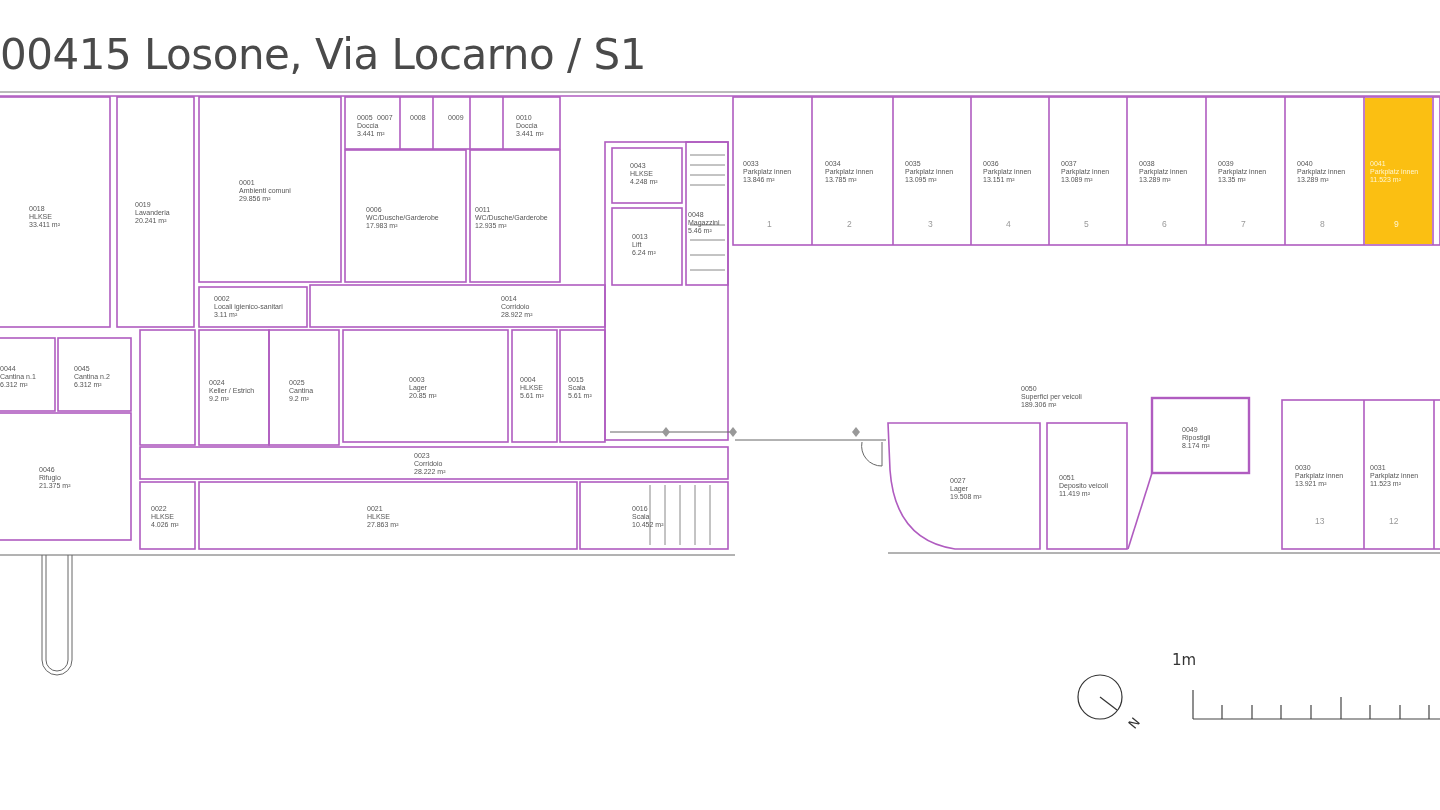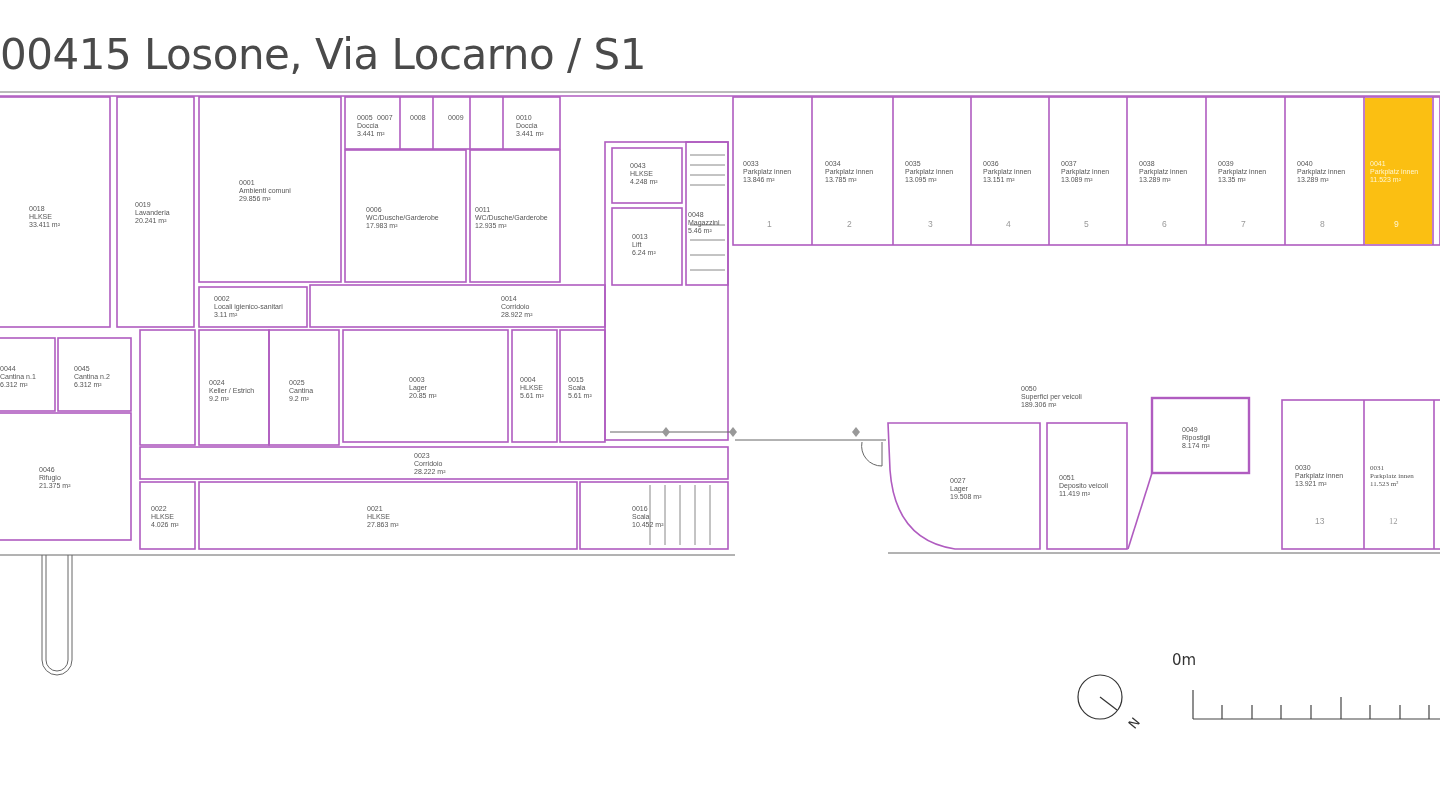--- a/index.html
+++ b/index.html
@@ -119,21 +119,21 @@
       <line x1="1252" y1="705" x2="1252" y2="719"></line>
     <line x1="1281" y1="705" x2="1281" y2="719"></line>
       <line x1="1311" y1="705" x2="1311" y2="719"></line>
     <line x1="1341" y1="697" x2="1341" y2="719"></line>
       <line x1="1370" y1="705" x2="1370" y2="719"></line>
     <line x1="1400" y1="705" x2="1400" y2="719"></line>
       <line x1="1429" y1="705" x2="1429" y2="719"></line>
   </g>
 </svg>
 
-<div class="scale-lbl">0m</div>
+<div class="scale-lbl">1m</div>
 
 <div class="room" style="left:1365px;top:98px;width:67px;height:146px;background:#fbbf12;"></div>
 
 <div class="room" style="left:0;top:97px;width:110px;height:230px;">
     <div class="lbl" style="left:29px;top:108px;">
       <div>0018</div>
       <div>HLKSE</div>
       <div>33.411 m²</div>
     </div>
   </div>
@@ -416,20 +416,20 @@
   </div>
 
 <div class="room" style="left:1282px;top:400px;width:82px;height:149px;">
     <div class="lbl" style="left:13px;top:64px;">
       <div>0030</div>
       <div>Parkplatz innen</div>
       <div>13.921 m²</div>
     </div>
     <div class="num" style="left:33px;top:116px;text-align:right;">13</div>
   </div>
-<div class="room" style="left:1364px;top:400px;width:70px;height:131px;font-family:Liberation Serif, serif;">
+<div class="room" style="left:1364px;top:400px;width:70px;height:131px;">
     <div class="lbl" style="left:6px;top:64px;">
       <div>0031</div>
       <div>Parkplatz innen</div>
       <div>11.523 m²</div>
     </div>
     <div class="num" style="left:25px;top:116px;">12</div>
   </div>
 
 </body></html>

